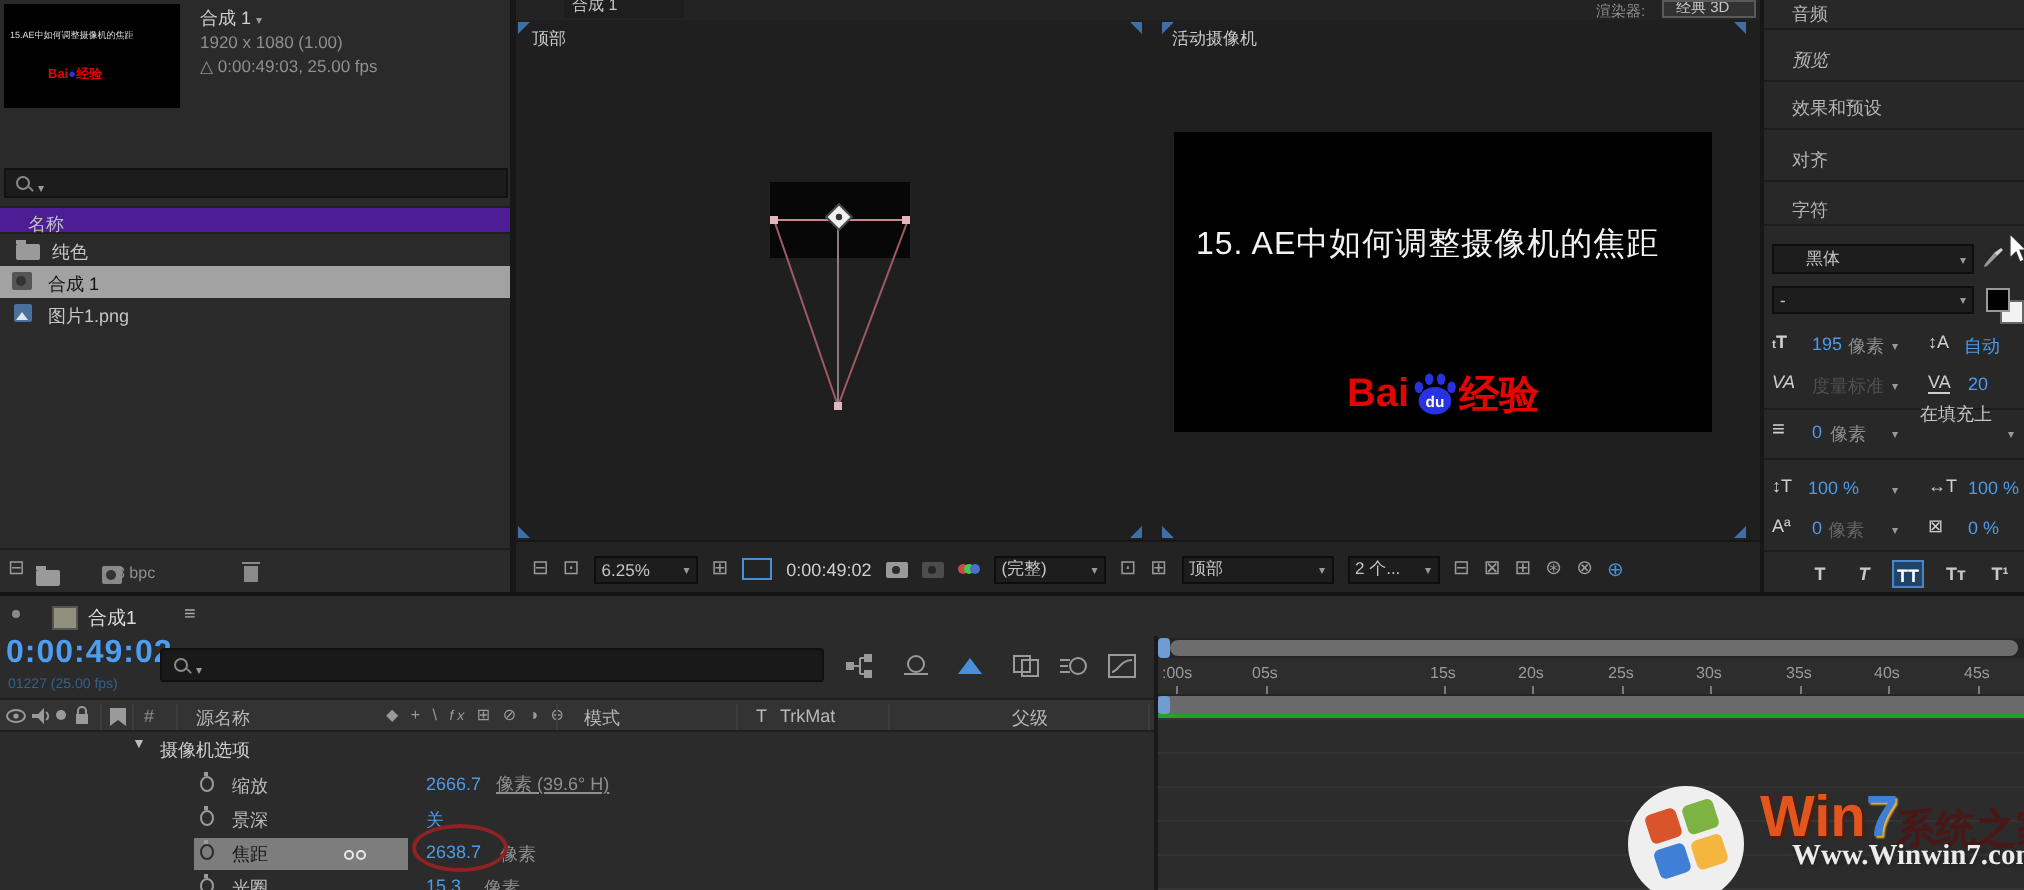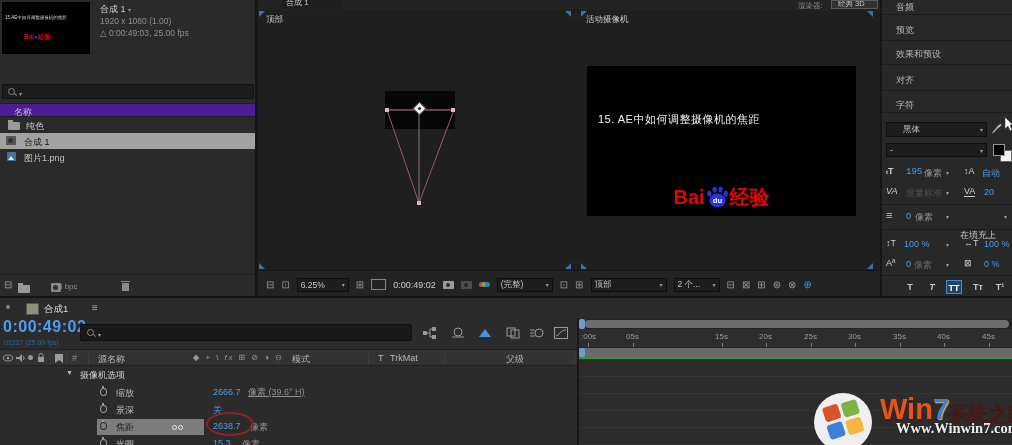--- a/index.html
+++ b/index.html
@@ -137,21 +137,21 @@
         <circle cx="161.5" cy="98.5" r="1.6" fill="#333"></circle>
       </svg>
 
       <span class="abs nw" style="left:328px;top:4px;font-size:8.5px;color:#c9c9c9;">活动摄像机</span>
       <span class="tri tl" style="left:323px;top:1px;"></span>
       <span class="tri tr" style="left:609px;top:1px;"></span>
       <span class="tri bl" style="left:323px;top:253px;"></span>
       <span class="tri br" style="left:609px;top:253px;"></span>
 
       <div class="abs" style="left:329px;top:56px;width:269px;height:150px;background:#000;overflow:hidden;">
-        <div class="abs nw" style="left:11px;top:46px;width:258px;font-size:11px;color:#f2f2f2;letter-spacing:0.5px;">15. AE中如何调整摄像机的焦距</div>
+        <div class="abs nw" style="left:11px;top:46px;width:258px;font-size:16px;color:#f2f2f2;letter-spacing:0.5px;">15. AE中如何调整摄像机的焦距</div>
         <div class="abs" style="left:0;top:118px;width:269px;text-align:center;">
           <span style="font-size:20px;font-weight:bold;color:#e10601;vertical-align:middle;">Bai</span><svg width="25" height="25" viewBox="0 0 26 26" style="vertical-align:middle;">
             <ellipse cx="13" cy="16" rx="8.5" ry="7.2" fill="#2932e1"></ellipse>
             <ellipse cx="4.6" cy="9" rx="2.2" ry="3" fill="#2932e1"></ellipse>
             <ellipse cx="10" cy="4.8" rx="2.2" ry="3" fill="#2932e1"></ellipse>
             <ellipse cx="16.2" cy="4.8" rx="2.2" ry="3" fill="#2932e1"></ellipse>
             <ellipse cx="21.6" cy="9" rx="2.2" ry="3" fill="#2932e1"></ellipse>
             <text x="13" y="19" text-anchor="middle" font-size="8" font-weight="bold" fill="#ffffff">du</text>
           </svg><span style="font-size:20px;font-weight:bold;color:#e10601;vertical-align:middle;">经验</span>
         </div>
@@ -194,21 +194,21 @@
       <span class="gico">⊞</span>
       <span class="gico">⊛</span>
       <span class="gico">⊗</span>
       <span style="color:#4a90d9;font-size:10px;">⊕</span>
     </div>
   </div>
 
   <div class="abs" style="left:880px;top:0;width:132px;height:298px;background:#282828;border-left:2px solid #171717;box-sizing:border-box;">
     <span class="abs nw" style="left:14px;top:1px;color:#b5b5b5;">音频</span>
     <div class="hdiv" style="left:0;top:14px;width:132px;"></div>
-    <span class="abs nw" style="left:14px;top:24px;color:#b5b5b5;">预览</span>
+    <span class="abs nw" style="left:14px;top:24px;color:#b5b5b5;font-style:italic;">预览</span>
     <div class="hdiv" style="left:0;top:40px;width:132px;"></div>
     <span class="abs nw" style="left:14px;top:48px;color:#b5b5b5;">效果和预设</span>
     <div class="hdiv" style="left:0;top:64px;width:132px;"></div>
     <span class="abs nw" style="left:14px;top:74px;color:#b5b5b5;">对齐</span>
     <div class="hdiv" style="left:0;top:90px;width:132px;"></div>
     <span class="abs nw" style="left:14px;top:99px;color:#b5b5b5;">字符</span>
     <div class="hdiv" style="left:0;top:112px;width:132px;"></div>
 
     <div class="dd" style="left:4px;top:122px;width:101px;height:15px;padding-left:16px;">
       <span>黑体</span>
@@ -223,39 +223,39 @@
         <span class="chev">▾</span>
     </div>
     <span class="abs" style="left:118px;top:150px;width:10px;height:10px;background:#f2f2f2;border:1px solid #666;"></span>
     <span class="abs" style="left:111px;top:144px;width:10px;height:10px;background:#000;border:1px solid #999;"></span>
 
     <svg class="abs" style="left:122px;top:117px;" width="10" height="15" viewBox="0 0 10 15">
       <polygon points="1,0 1,12 4,9 6,14 8,13 6,8 9,8" fill="#fff" stroke="#333" stroke-width="0.6"></polygon>
     </svg>
 
     <span class="abs" style="left:4px;top:166px;color:#cfcfcf;font-weight:bold;"><i style="font-style:normal;font-size:6px;">t</i>T</span>
-    <span class="abs blue nw" style="left:24px;top:167px;font-family:Liberation Mono, monospace;">195</span>
+    <span class="abs blue nw" style="left:24px;top:167px;">195</span>
     <span class="abs dim nw" style="left:42px;top:167px;">像素</span>
     <span class="abs chev" style="left:64px;top:169px;">▾</span>
     <span class="abs" style="left:82px;top:166px;color:#cfcfcf;">↕A</span>
     <span class="abs blue nw" style="left:100px;top:167px;">自动</span>
 
     <span class="abs" style="left:4px;top:186px;color:#cfcfcf;font-style:italic;">VA</span>
     <span class="abs disab nw" style="left:24px;top:187px;">度量标准</span>
     <span class="abs chev disab" style="left:64px;top:189px;">▾</span>
     <span class="abs" style="left:82px;top:186px;color:#cfcfcf;border-bottom:1px solid #cfcfcf;">VA</span>
     <span class="abs blue nw" style="left:102px;top:187px;">20</span>
 
     <div class="hdiv" style="left:0;top:204px;width:132px;"></div>
 
     <span class="abs" style="left:4px;top:209px;color:#cfcfcf;font-size:11px;">≡</span>
     <span class="abs blue nw" style="left:24px;top:211px;">0</span>
     <span class="abs dim nw" style="left:33px;top:211px;">像素</span>
     <span class="abs chev" style="left:64px;top:213px;">▾</span>
-    <span class="abs nw" style="left:78px;top:229px;color:#c6c6c6;">在填充上</span>
+    <span class="abs nw" style="left:78px;top:201px;color:#c6c6c6;">在填充上</span>
     <span class="abs chev" style="left:122px;top:213px;">▾</span>
 
     <div class="hdiv" style="left:0;top:229px;width:132px;"></div>
 
     <span class="abs" style="left:4px;top:238px;color:#cfcfcf;">↕T</span>
     <span class="abs blue nw" style="left:22px;top:239px;">100 %</span>
     <span class="abs chev" style="left:64px;top:241px;">▾</span>
     <span class="abs" style="left:82px;top:238px;color:#cfcfcf;">↔T</span>
     <span class="abs blue nw" style="left:102px;top:239px;width:28px;overflow:hidden;">100 %</span>
 

